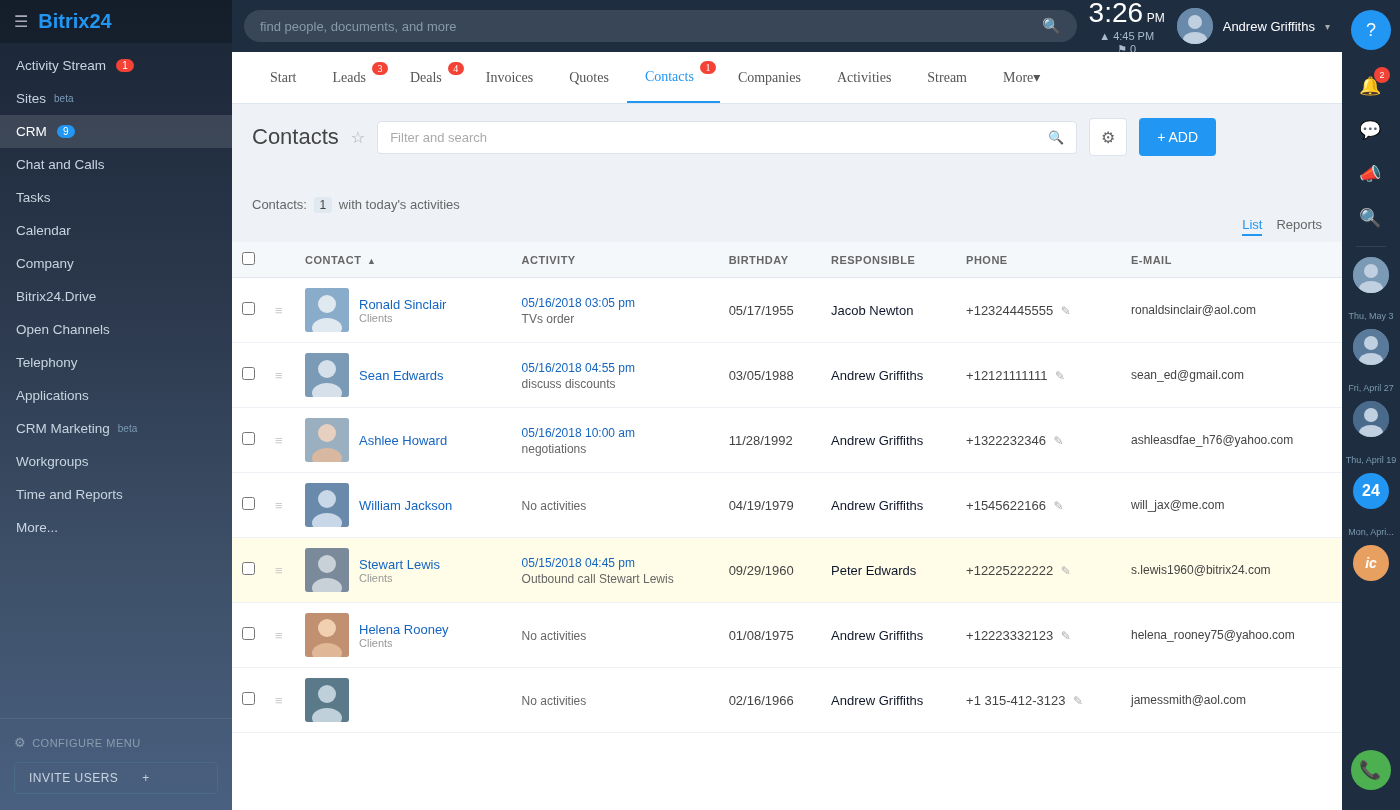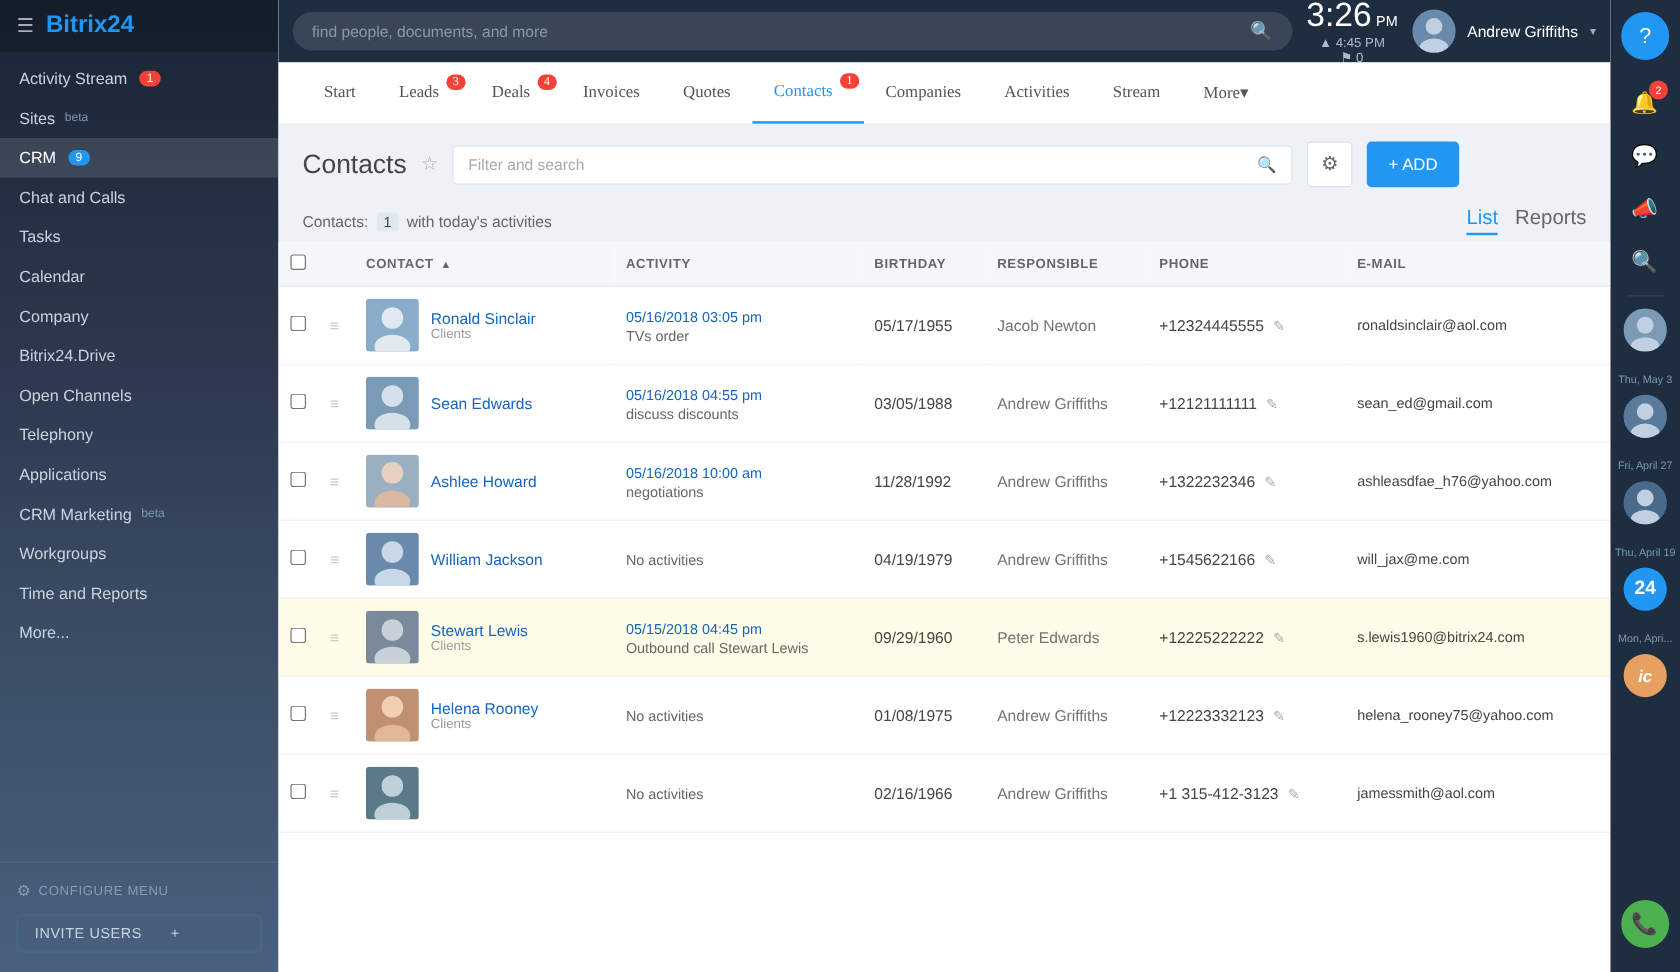--- a/index.html
+++ b/index.html
@@ -240,21 +240,21 @@
     
     .sub-header {
       padding: 6px 20px;
       display: flex;
       align-items: center;
       justify-content: space-between;
     }
     .contacts-summary { font-size: 13px; color: #666; }
     .contacts-summary .num { background: #e0e8f0; border-radius: 3px; padding: 1px 6px; font-size: 12px; color: #444; margin: 0 3px; }
     .view-options { display: flex; gap: 14px; }
-    .view-opt { font-size: 17px; color: #666; cursor: pointer; }
+    .view-opt { font-size: 13px; color: #666; cursor: pointer; margin-top: 45px; }
     .view-opt.active { color: #2196F3; border-bottom: 2px solid #2196F3; padding-bottom: 2px; }
 
     
     .contacts-table {
       flex: 1;
       overflow-y: auto;
       background: #fff;
       margin: 0;
     }
     table {
@@ -295,21 +295,21 @@
       flex-shrink: 0;
     }
     .contact-avatar svg { width: 100%; height: 100%; }
     .contact-name { color: #1565C0; cursor: pointer; font-size: 13px; }
     .contact-tag { color: #999; font-size: 11px; }
     .activity-link { color: #1565C0; font-size: 12px; cursor: pointer; }
     .activity-desc { color: #666; font-size: 12px; margin-top: 2px; }
     .phone-cell { color: #444; font-size: 13px; white-space: nowrap; }
     .edit-icon { color: #aaa; cursor: pointer; font-size: 12px; margin-left: 4px; }
     .email-cell { color: #444; font-size: 12px; }
-    .responsible-link { color: #737373; cursor: pointer; text-align: right; }
+    .responsible-link { color: #0f172a; cursor: pointer; text-align: right; }
     .drag-handle { color: #ccc; cursor: grab; }
     .sort-indicator { font-size: 9px; margin-left: 2px; }
 
     
     .right-panel {
       width: 58px;
       min-width: 58px;
       background: #1e2d40;
       display: flex;
       flex-direction: column;

